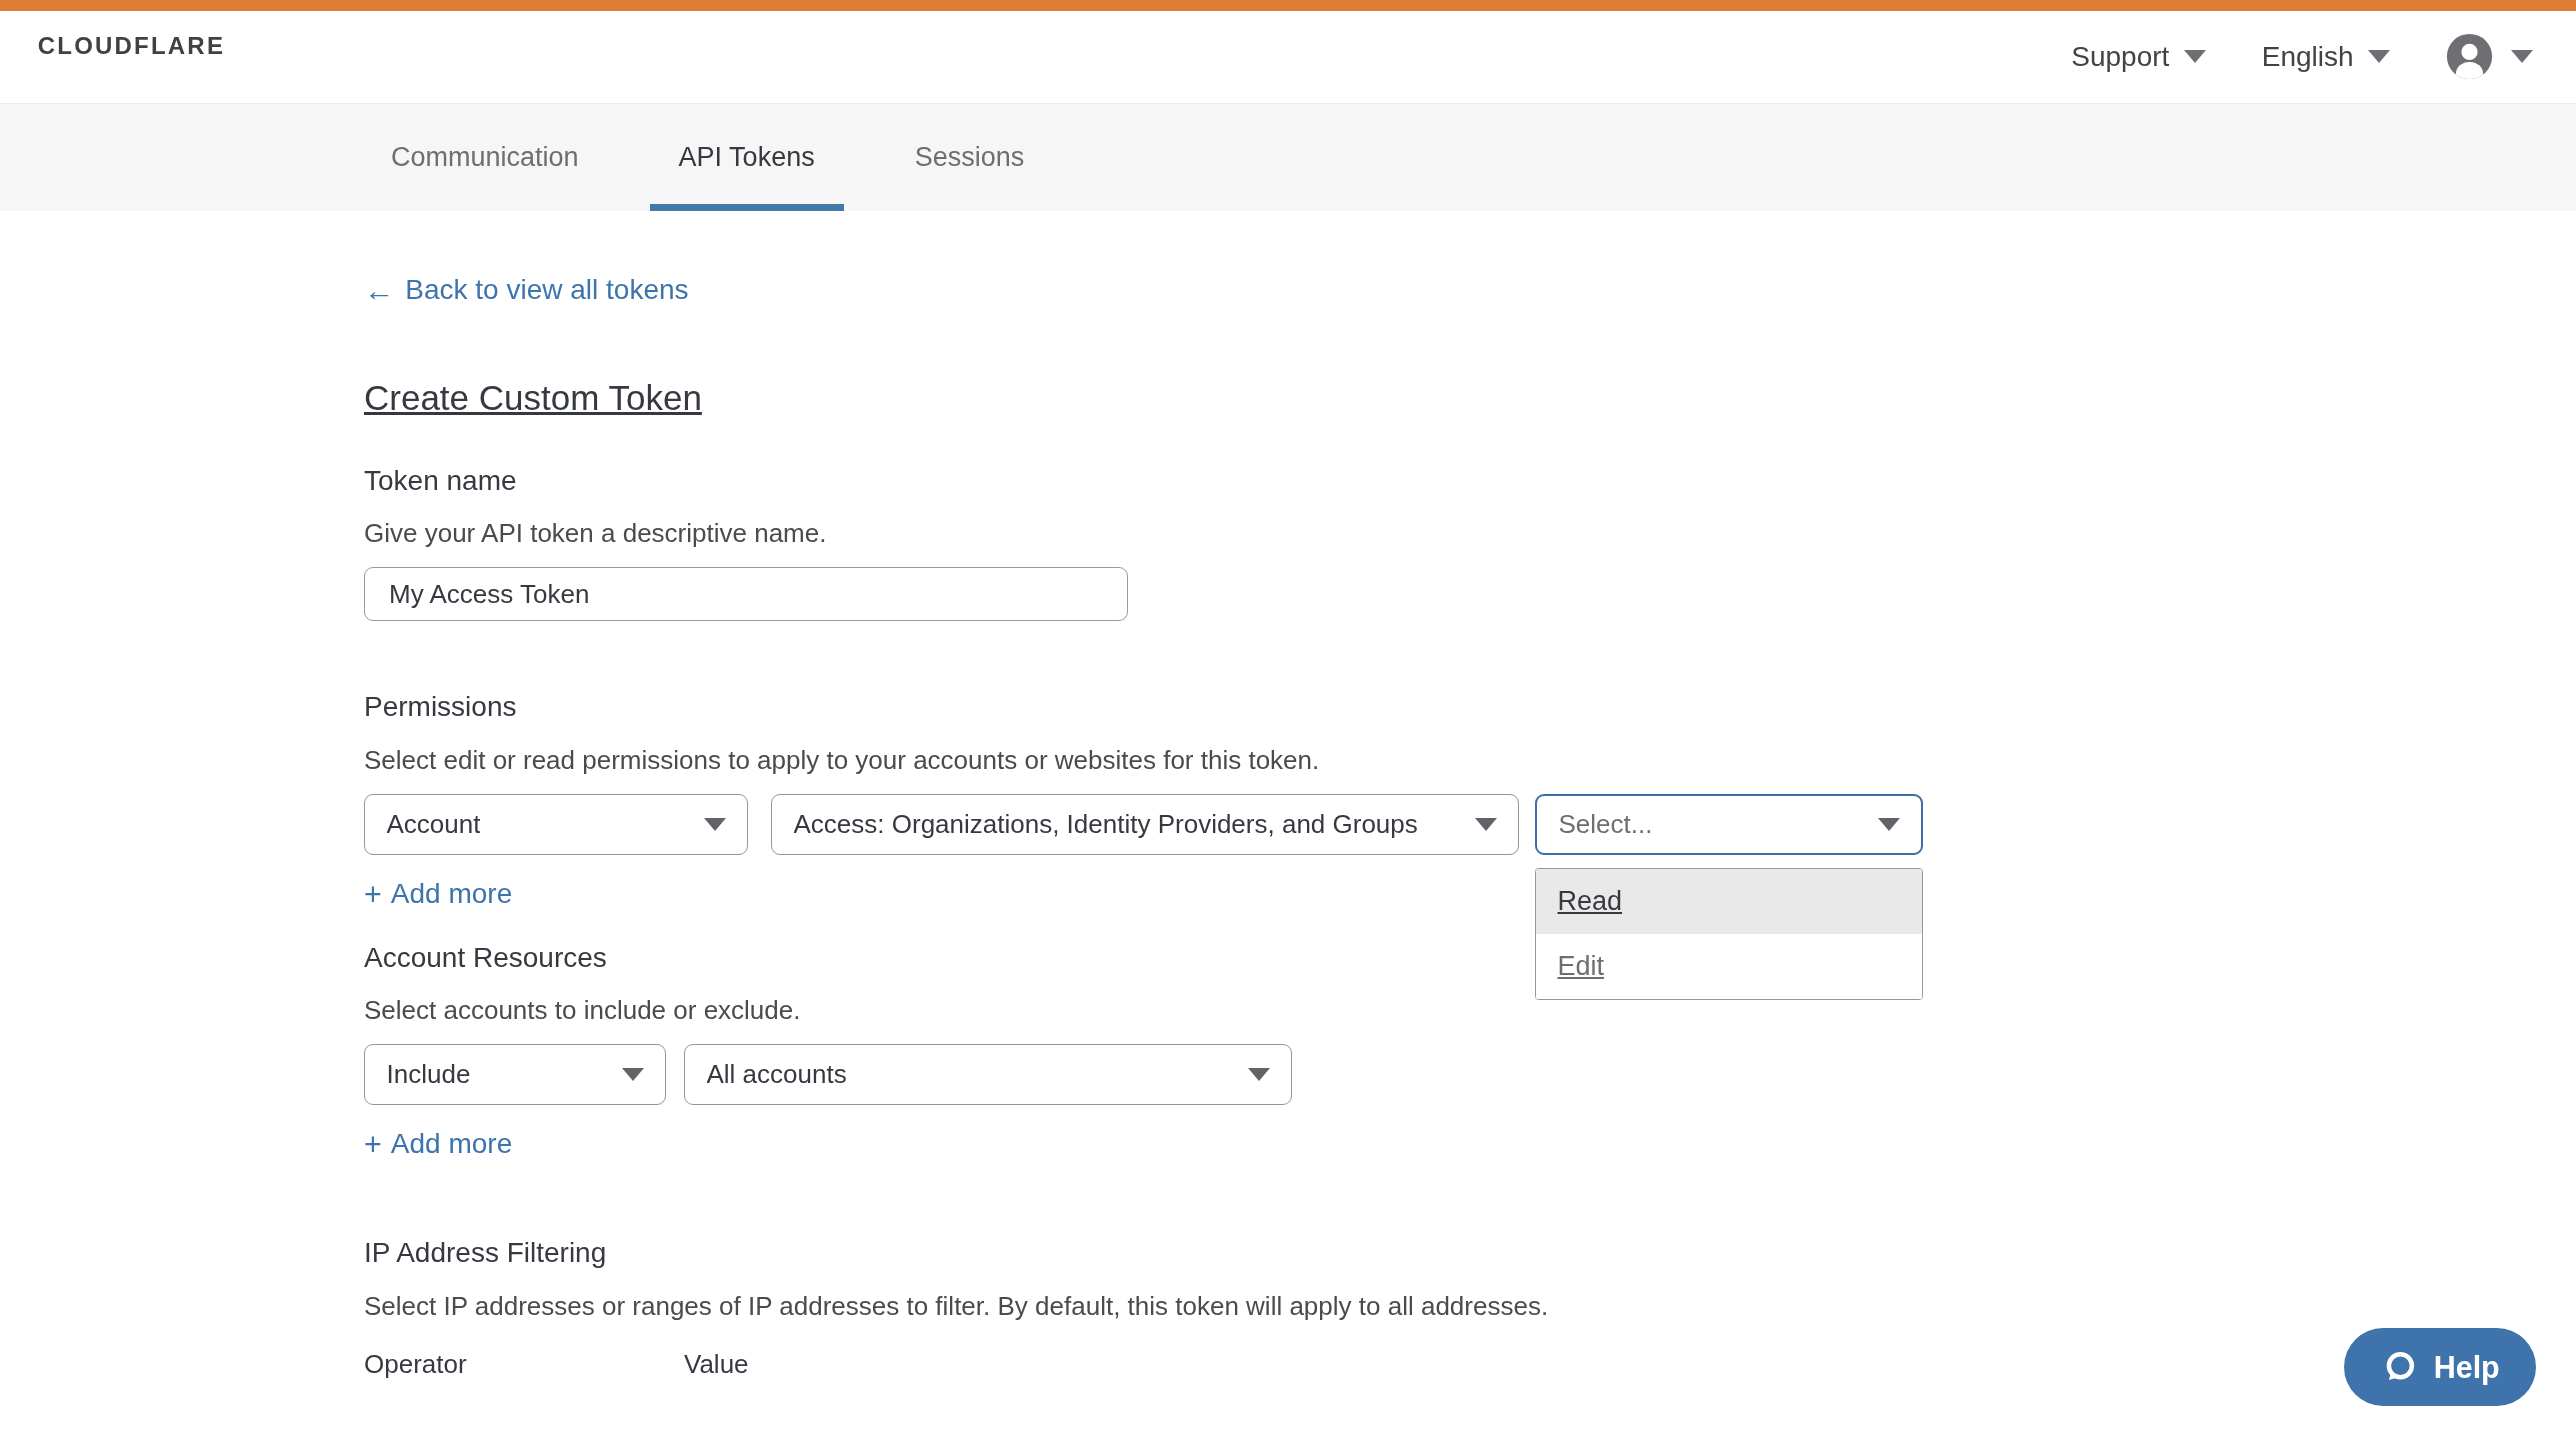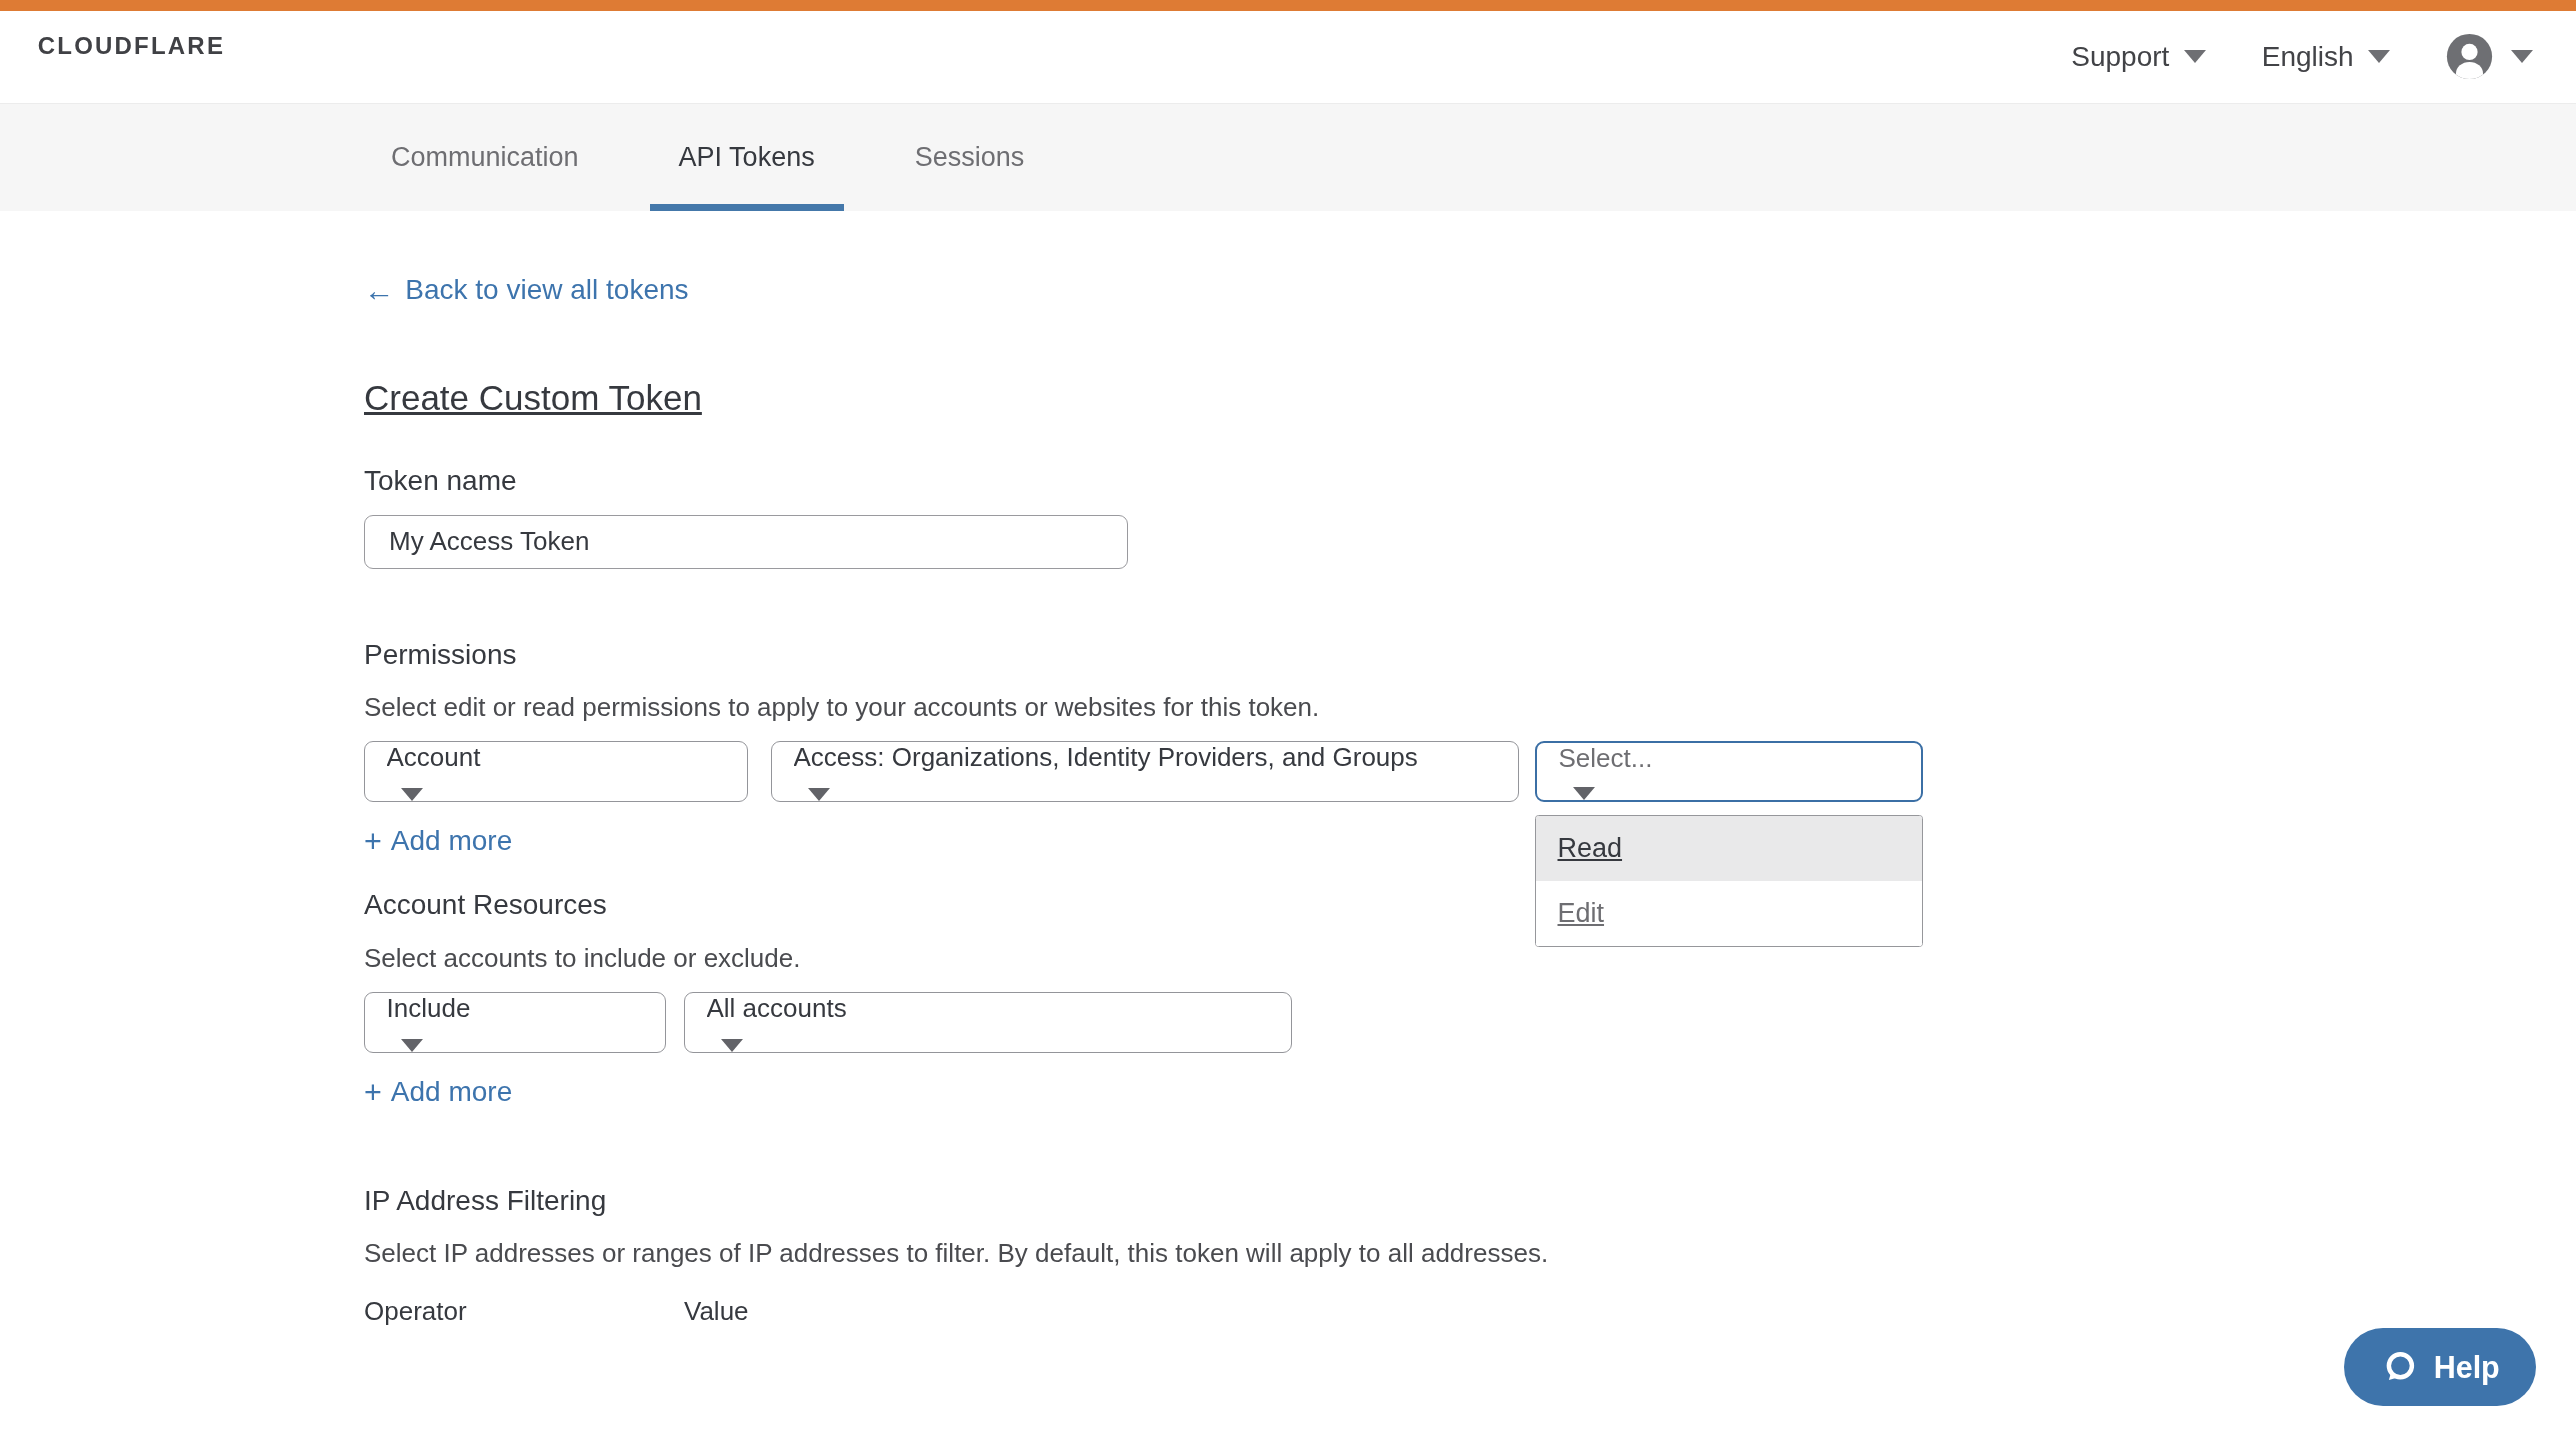--- a/index.html
+++ b/index.html
@@ -75,23 +75,23 @@
   .text-input {
     height: 54px; border: 1.8px solid #9a9a9e; border-radius: 9px;
     font-size: 26px; color: #36393f; padding: 0 24px; background: #fff;
     font-family: "Liberation Sans", sans-serif; outline: none; display: block;
   }
   .token-input { width: 764px; }
 
   .select-row { display: flex; align-items: flex-start; position: relative; }
   .select {
     height: 61px; border: 1.8px solid #94959a; border-radius: 9px; background: #fff;
-    display: flex; justify-content: space-between;
+    display: flex; align-items: center; justify-content: space-between;
     padding: 0 21.5px; font-size: 26px; color: #36393f; cursor: pointer;
-    white-space: nowrap; overflow: hidden; flex-direction: column;
+    white-space: nowrap; overflow: hidden;
   }
   .select .caret { border-top-color: #626368; flex: 0 0 auto; margin-left: 14.4px; }
   .select.focused { border: 2.7px solid #3b6fa5; }
   .select .muted { color: #6e6e72; }
   .select-value { overflow: hidden; text-overflow: clip; }
 
   .w-scope { width: 384px; margin-right: 23px; }
   .w-resource { width: 748px; margin-right: 16px; }
   .w-access { width: 388px; position: relative; }
   .w-mode { width: 302px; margin-right: 18px; }
@@ -201,20 +201,21 @@
   <a class="back-link">
     <span class="arrow">←</span>
     <span>Back to view all tokens</span>
   </a>
 
   <h1 class="page-title">Create Custom Token</h1>
 
   
   <div class="mt-section" style="margin-top: 47px;">
     <div class="section-heading">Token name</div>
+    <div class="section-desc mt-desc">Give your API token a descriptive name.</div>
     <input class="text-input token-input mt-field" type="text" value="My Access Token" style="">
   </div>
 
   
   <div class="mt-section">
     <div class="section-heading">Permissions</div>
     <div class="section-desc mt-desc">Select edit or read permissions to apply to your accounts or websites for this token.</div>
 
     <div class="select-row mt-field">
       <div class="select w-scope">

